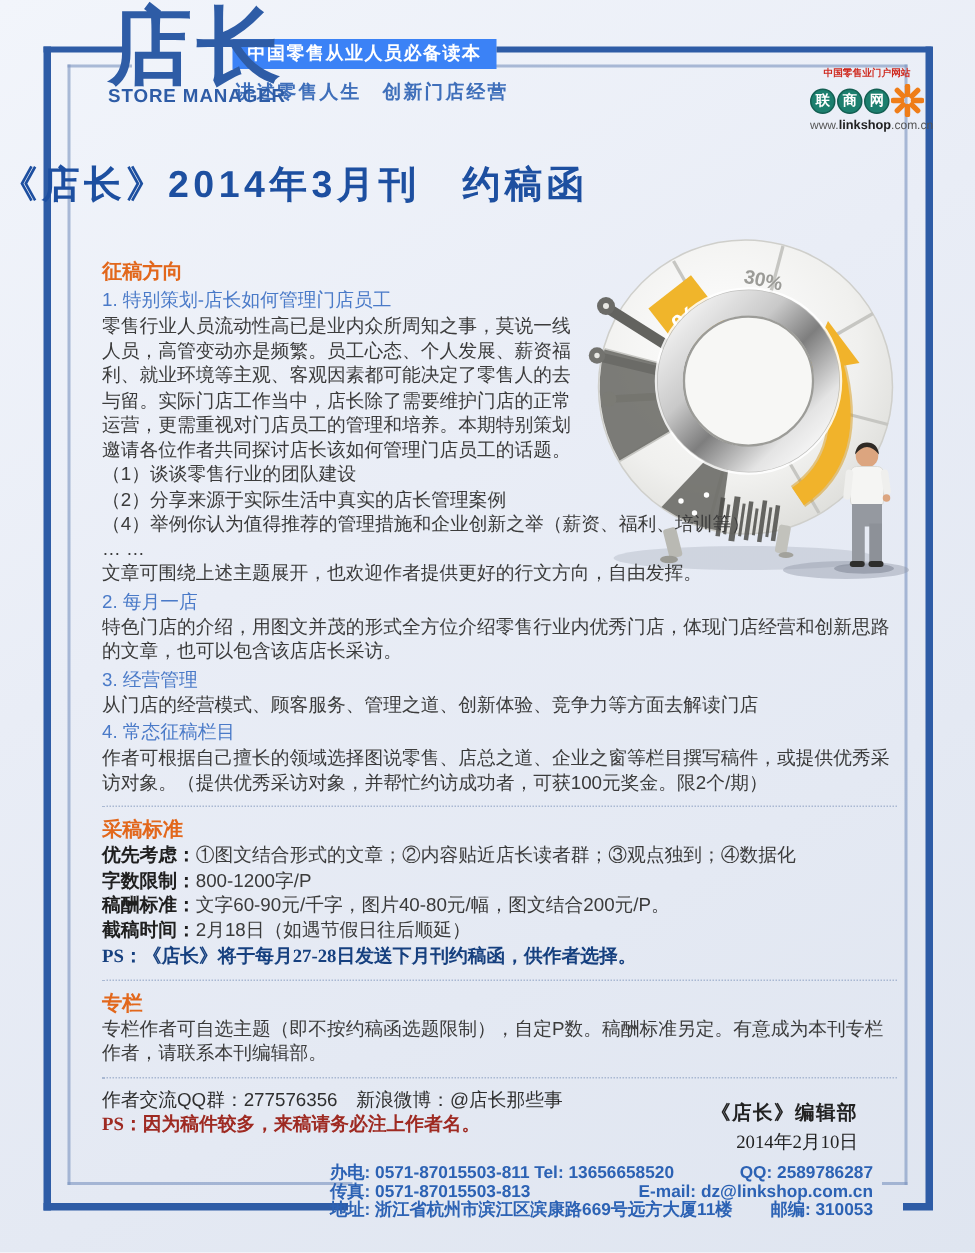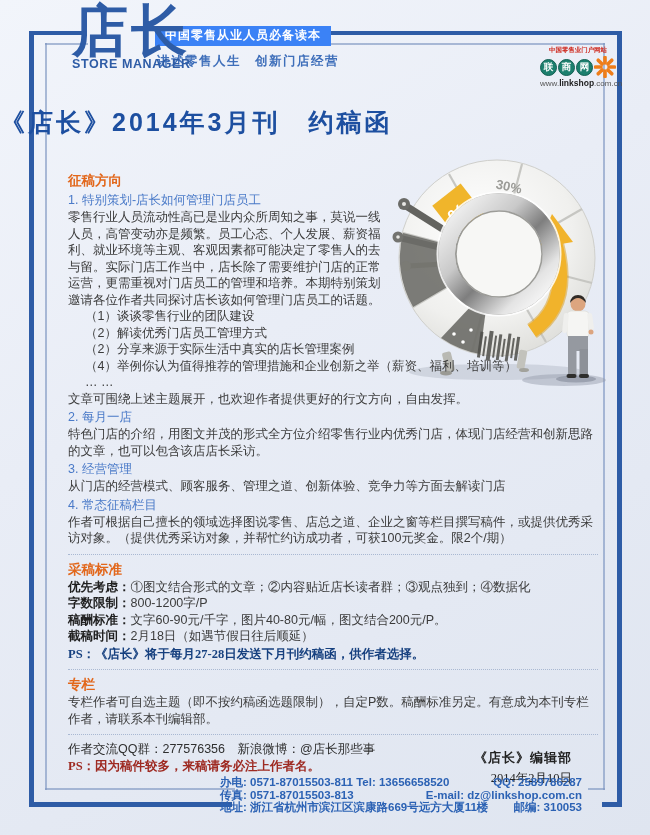--- a/index.html
+++ b/index.html
@@ -45,21 +45,21 @@
   
   .doc-title{position:absolute;left:0;top:106px;width:650px;text-align:left;z-index:2;
              color:#1d4fa0;font-size:25px;font-weight:bold;letter-spacing:3px;}
 
   
   .content{position:absolute;left:68px;top:172px;width:530px;z-index:2;
            font-size:12.5px;color:#3b3b3b;line-height:16.5px;}
   .sec-h{color:#e2671b;font-weight:bold;font-size:13.5px;line-height:18px;}
   .subhead{color:#4a7ac8;line-height:17px;margin-top:2px;}
   .content p{margin:0;}
-  .indent{margin-left:17px;}
+  .indent{}
   .narrow{width:318px;}
   .std-row{display:flex;}
   .lbl{font-weight:bold;color:#1f1f1f;white-space:nowrap;}
   .ps-navy{font-family:"Liberation Serif",serif;font-weight:bold;color:#16407f;margin-top:1px;}
   .ps-red{font-family:"Liberation Serif",serif;font-weight:bold;color:#9e2a22;}
   .dotsep{border-top:1px dotted #a9b8d2;margin:7px 0 6px;height:0;}
   .sig-row{display:flex;justify-content:space-between;align-items:flex-start;margin-top:3px;}
   .qq-line{color:#2f2f2f;}
   .sig-right{text-align:right;margin-right:26px;padding-top:9px;font-family:"Liberation Serif",serif;color:#222;}
   .signature{font-size:13px;font-weight:bold;letter-spacing:1px;}
@@ -214,21 +214,20 @@
   </svg>
 
   <div class="content">
 
     <div class="sec-h">征稿方向</div>
 
     <div class="subhead">1. 特别策划-店长如何管理门店员工</div>
     <p class="indent narrow">零售行业人员流动性高已是业内众所周知之事，莫说一线人员，高管变动亦是频繁。员工心态、个人发展、薪资福利、就业环境等主观、客观因素都可能决定了零售人的去与留。实际门店工作当中，店长除了需要维护门店的正常运营，更需重视对门店员工的管理和培养。本期特别策划邀请各位作者共同探讨店长该如何管理门店员工的话题。</p>
     <div class="indent">
       <div>（1）谈谈零售行业的团队建设</div>
-      <div>（2）解读优秀门店员工管理方式</div>
       <div>（2）分享来源于实际生活中真实的店长管理案例</div>
       <div>（4）举例你认为值得推荐的管理措施和企业创新之举（薪资、福利、培训等）</div>
       <div>… …</div>
     </div>
     <p class="indent">文章可围绕上述主题展开，也欢迎作者提供更好的行文方向，自由发挥。</p>
 
     <div class="subhead">2. 每月一店</div>
     <p class="indent">特色门店的介绍，用图文并茂的形式全方位介绍零售行业内优秀门店，体现门店经营和创新思路的文章，也可以包含该店店长采访。</p>
 
     <div class="subhead">3. 经营管理</div>

